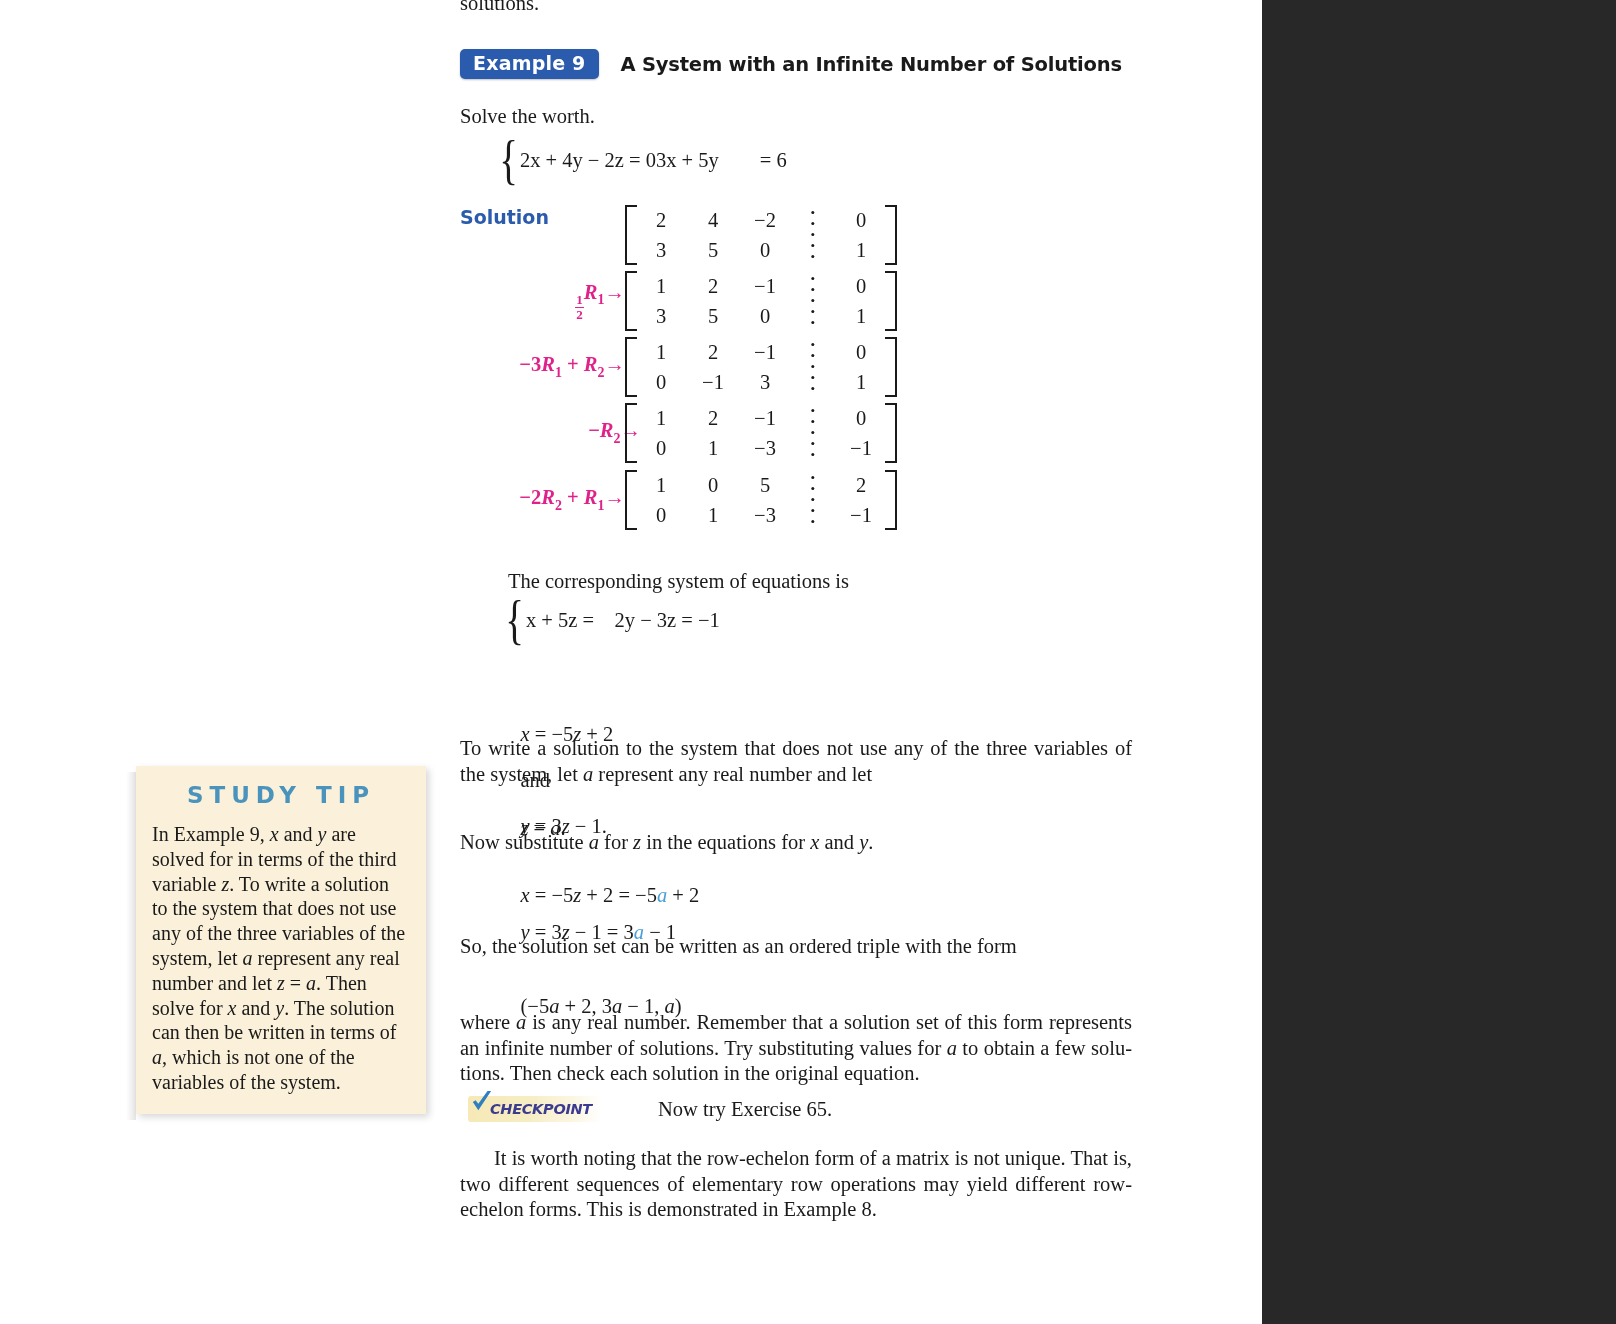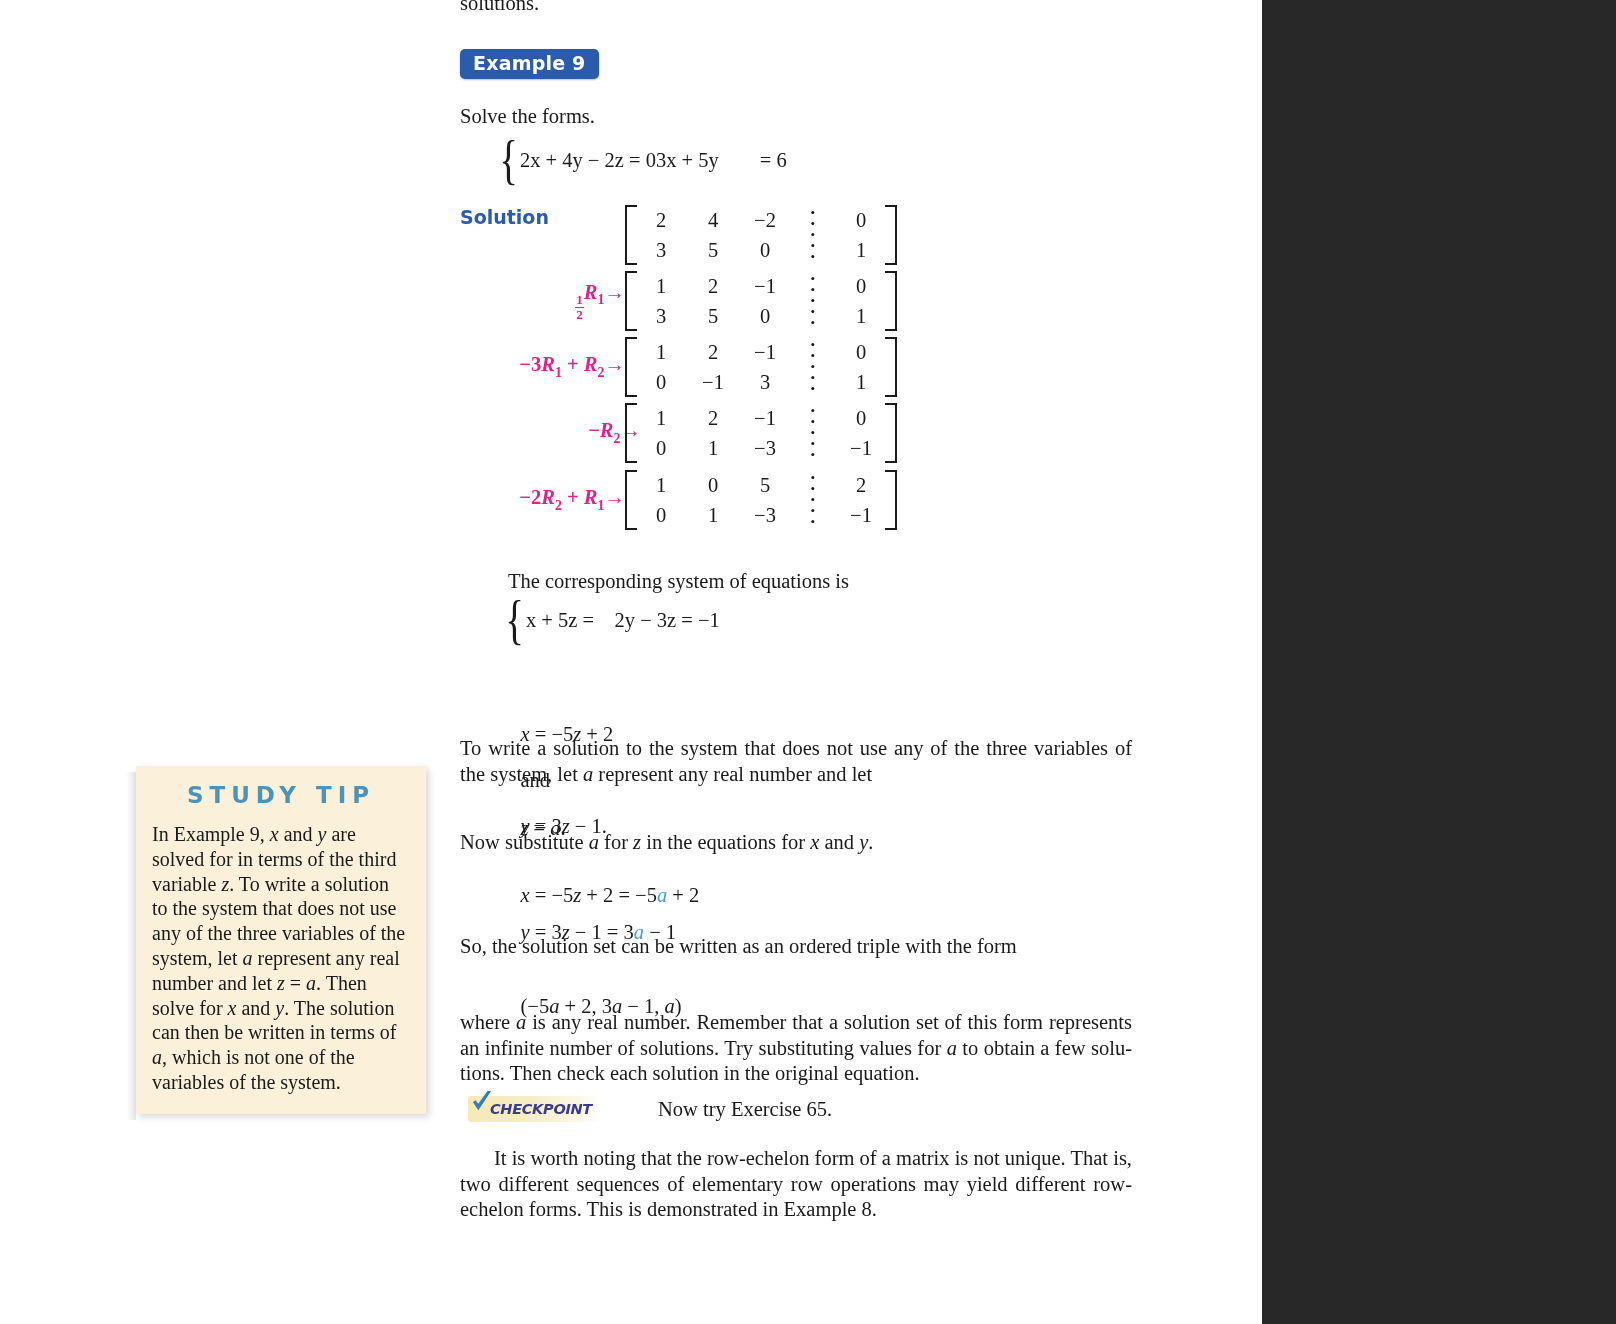--- a/index.html
+++ b/index.html
@@ -254,23 +254,24 @@
 </style>
 </head>
 <body>
 
 <div id="page">
 
   <div class="top-frag">solutions.</div>
 
   <div class="example-row">
     <span class="example-badge">Example 9</span>
-  </div>
-
-  <div class="bodytext solve-line">Solve the forms.</div>
+    <span class="example-title">A System with an Infinite Number of Solutions</span>
+  </div>
+
+  <div class="bodytext solve-line">Solve the worth.</div>
 
   <div class="system" id="system1">
     <span class="brace">{</span>
     <span class="syslines">
       <span class="sysline">2x + 4y − 2z = 0</span>
       <span class="sysline">3x + 5y        = 6</span>
     </span>
   </div>
 
   <div class="bodytext" style="left:460px; top:205px; color:#2b5bad; font-family:'DejaVu Sans',sans-serif; font-weight:bold; font-size:19px;">Solution</div>

